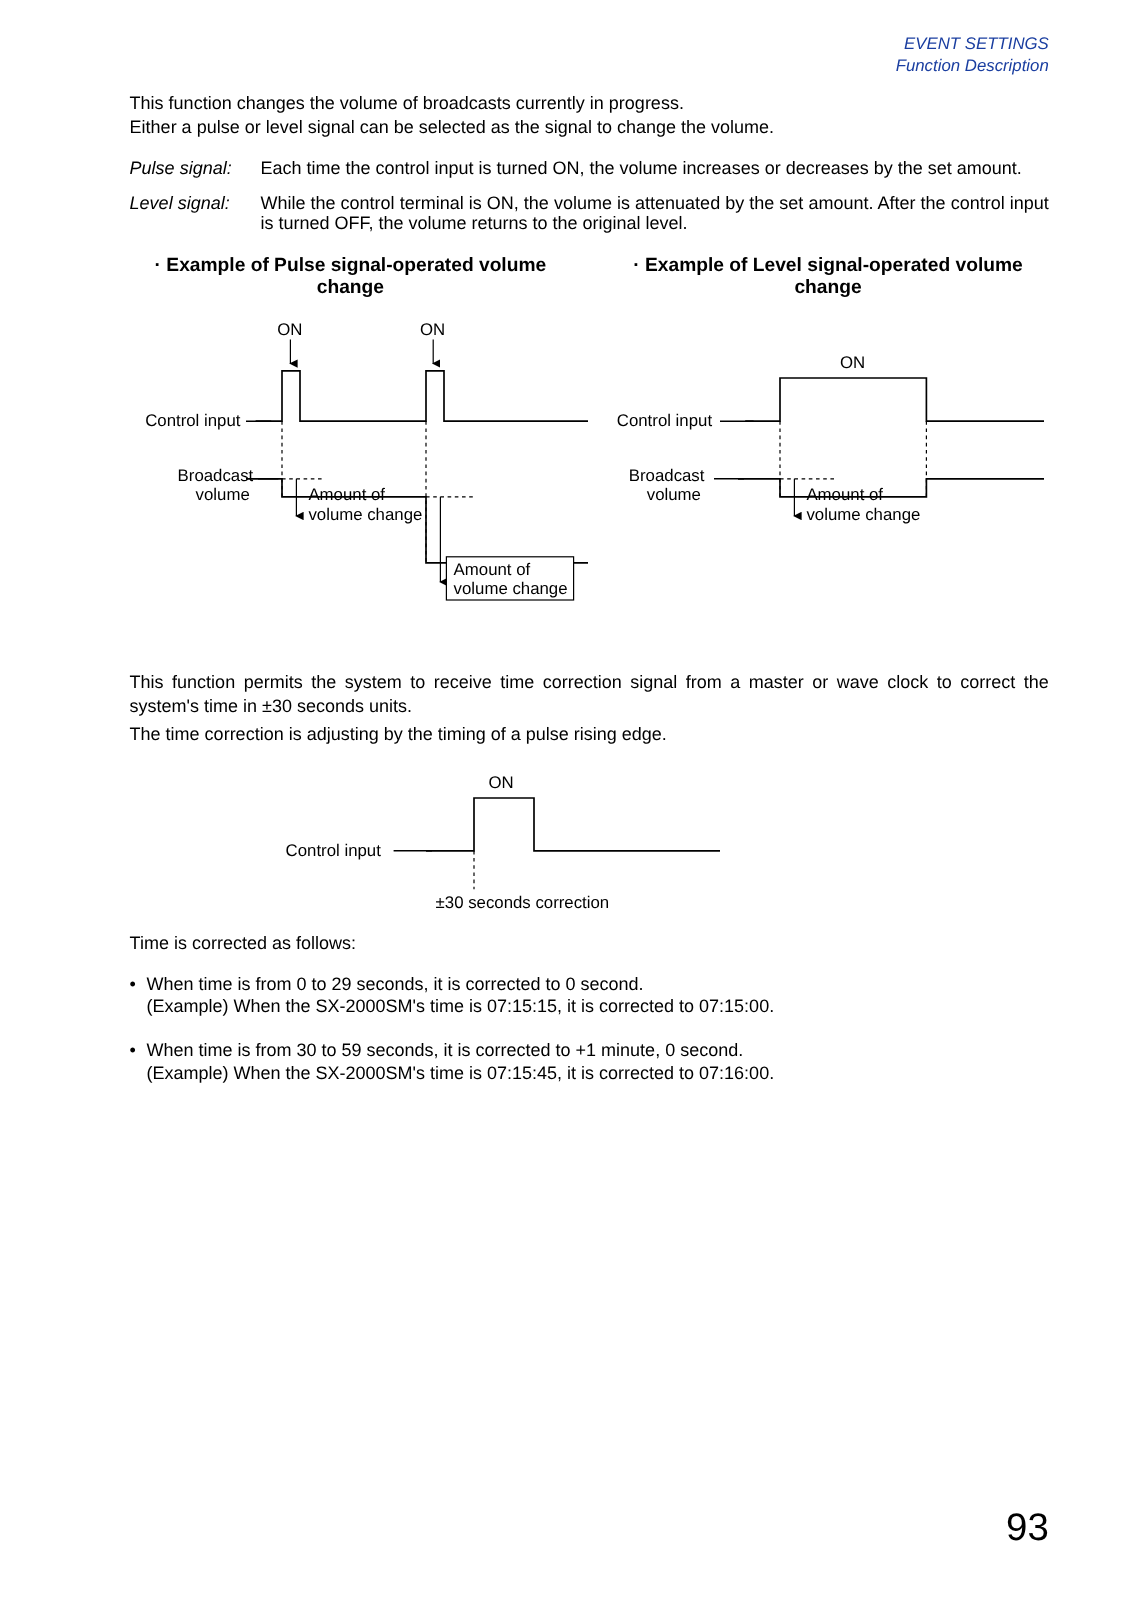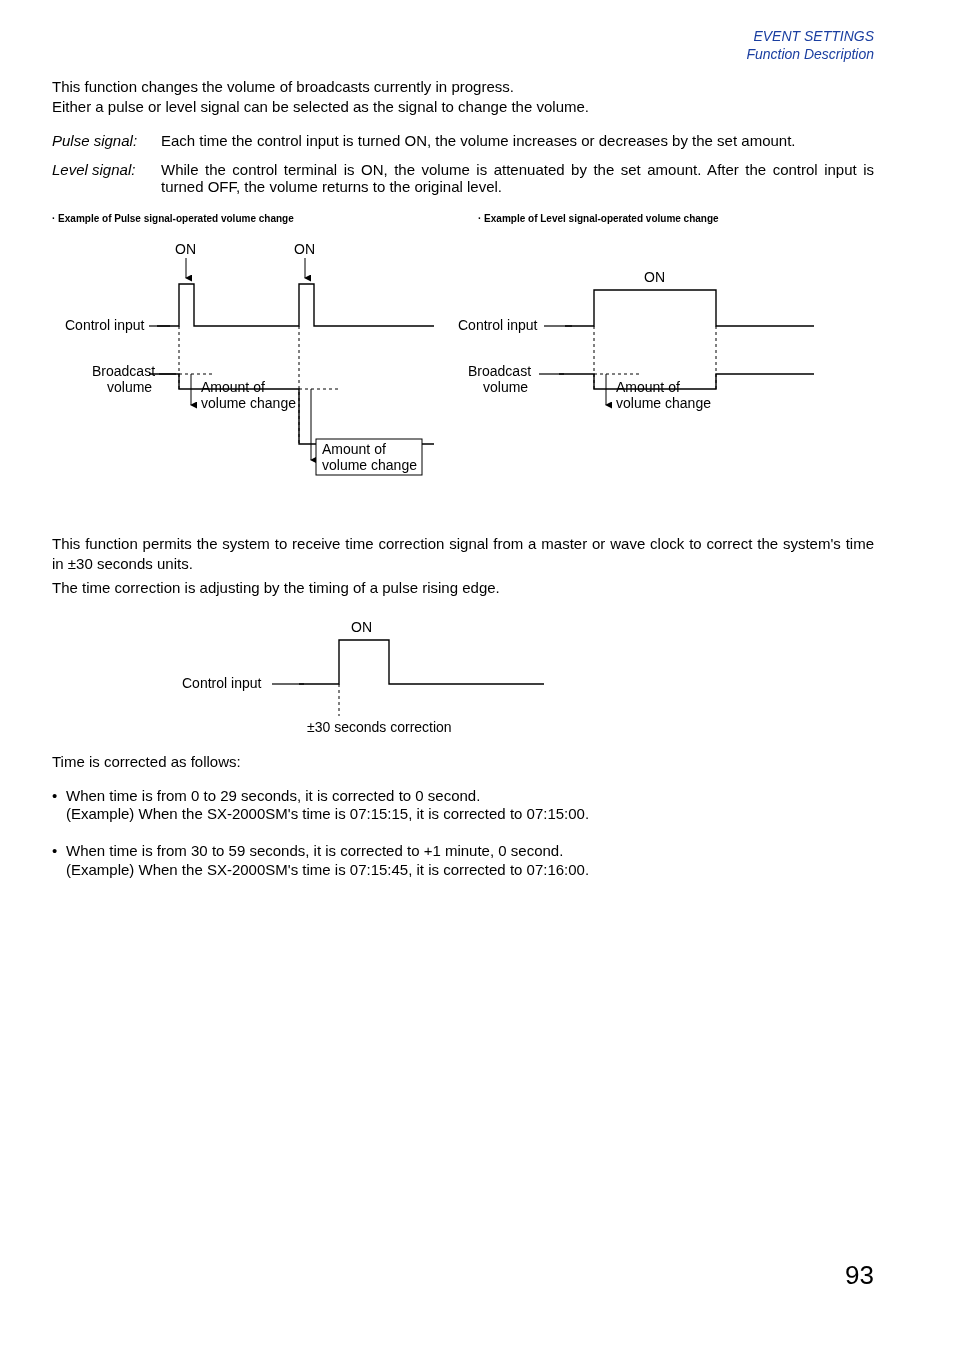--- a/index.html
+++ b/index.html
@@ -11,21 +11,21 @@
     font-family: Arial, Helvetica, sans-serif;
     font-size: 15px;
     color: #000;
     background: #fff;
     position: relative;
   }
   .page {
     position: relative;
     width: 954px;
     height: 1351px;
-    padding: 28px 80px 0 52px;
+    padding: 28px 80px 0 108px;
     box-sizing: border-box;
   }
   .header-right {
     text-align: right;
     color: #1a3ea0;
     font-style: italic;
     font-size: 14px;
     line-height: 1.25;
     margin-bottom: 14px;
   }
@@ -58,21 +58,22 @@
     font-style: italic;
   }
   .signal-desc {
     flex: 1;
     text-align: justify;
   }
   .examples-row {
     display: flex;
     gap: 10px;
     font-weight: bold;
-    font-size: 10px;
+    font-size: 16px;
+    text-align: center;
   }
   .ex-col {
     flex: 1;
   }
   .diagram-area {
     position: relative;
     height: 300px;
   }
   .diagram-area svg {
     position: absolute;
@@ -105,21 +106,21 @@
   }
   .bullet-list li .dot {
     position: absolute;
     left: 0;
     top: 0;
   }
   .page-num {
     position: absolute;
     right: 80px;
     bottom: 60px;
-    font-size: 26px;
+    font-size: 32px;
   }
   svg text {
     font-family: Arial, Helvetica, sans-serif;
     font-size: 14px;
     fill: #000;
   }
 </style>
 </head>
 <body>
 

